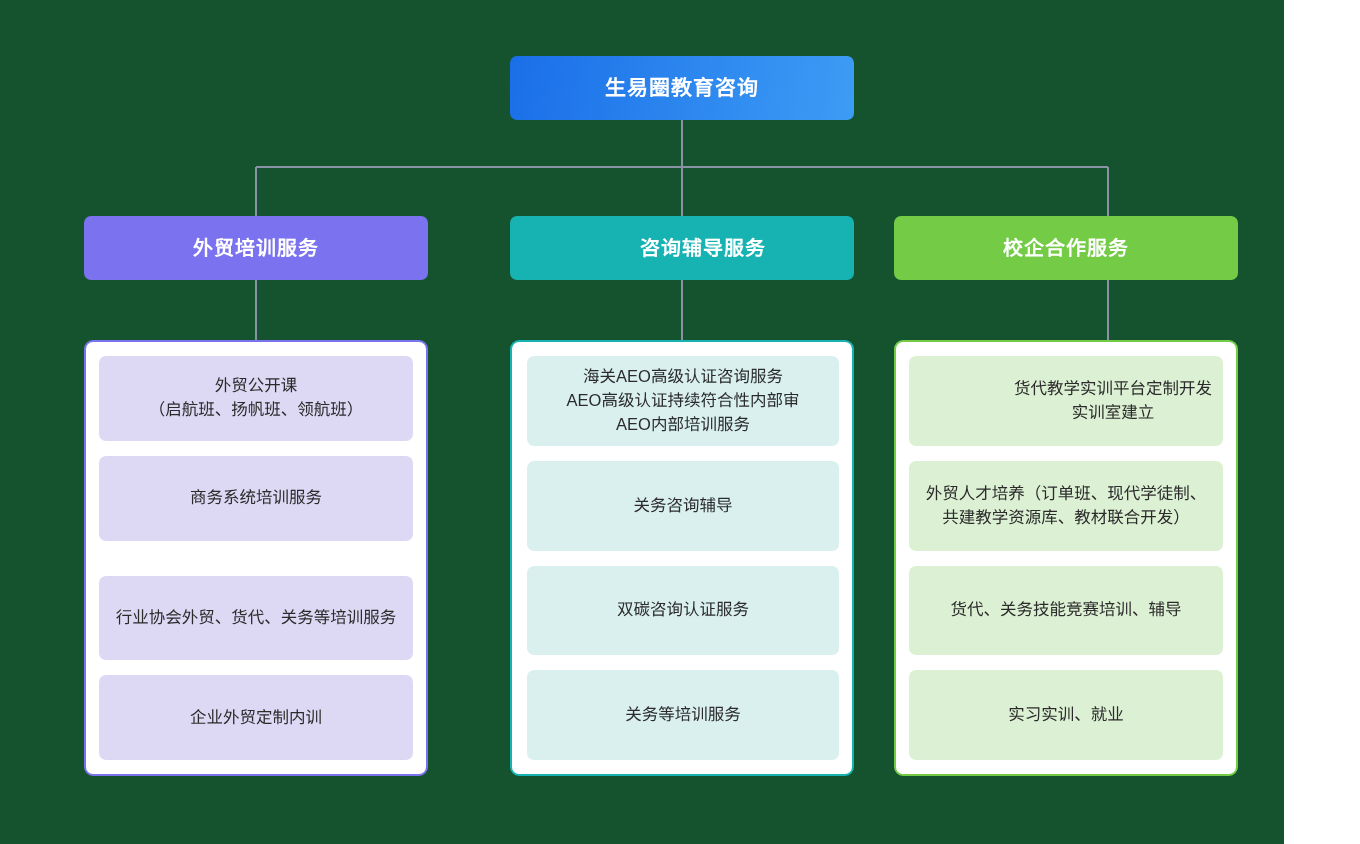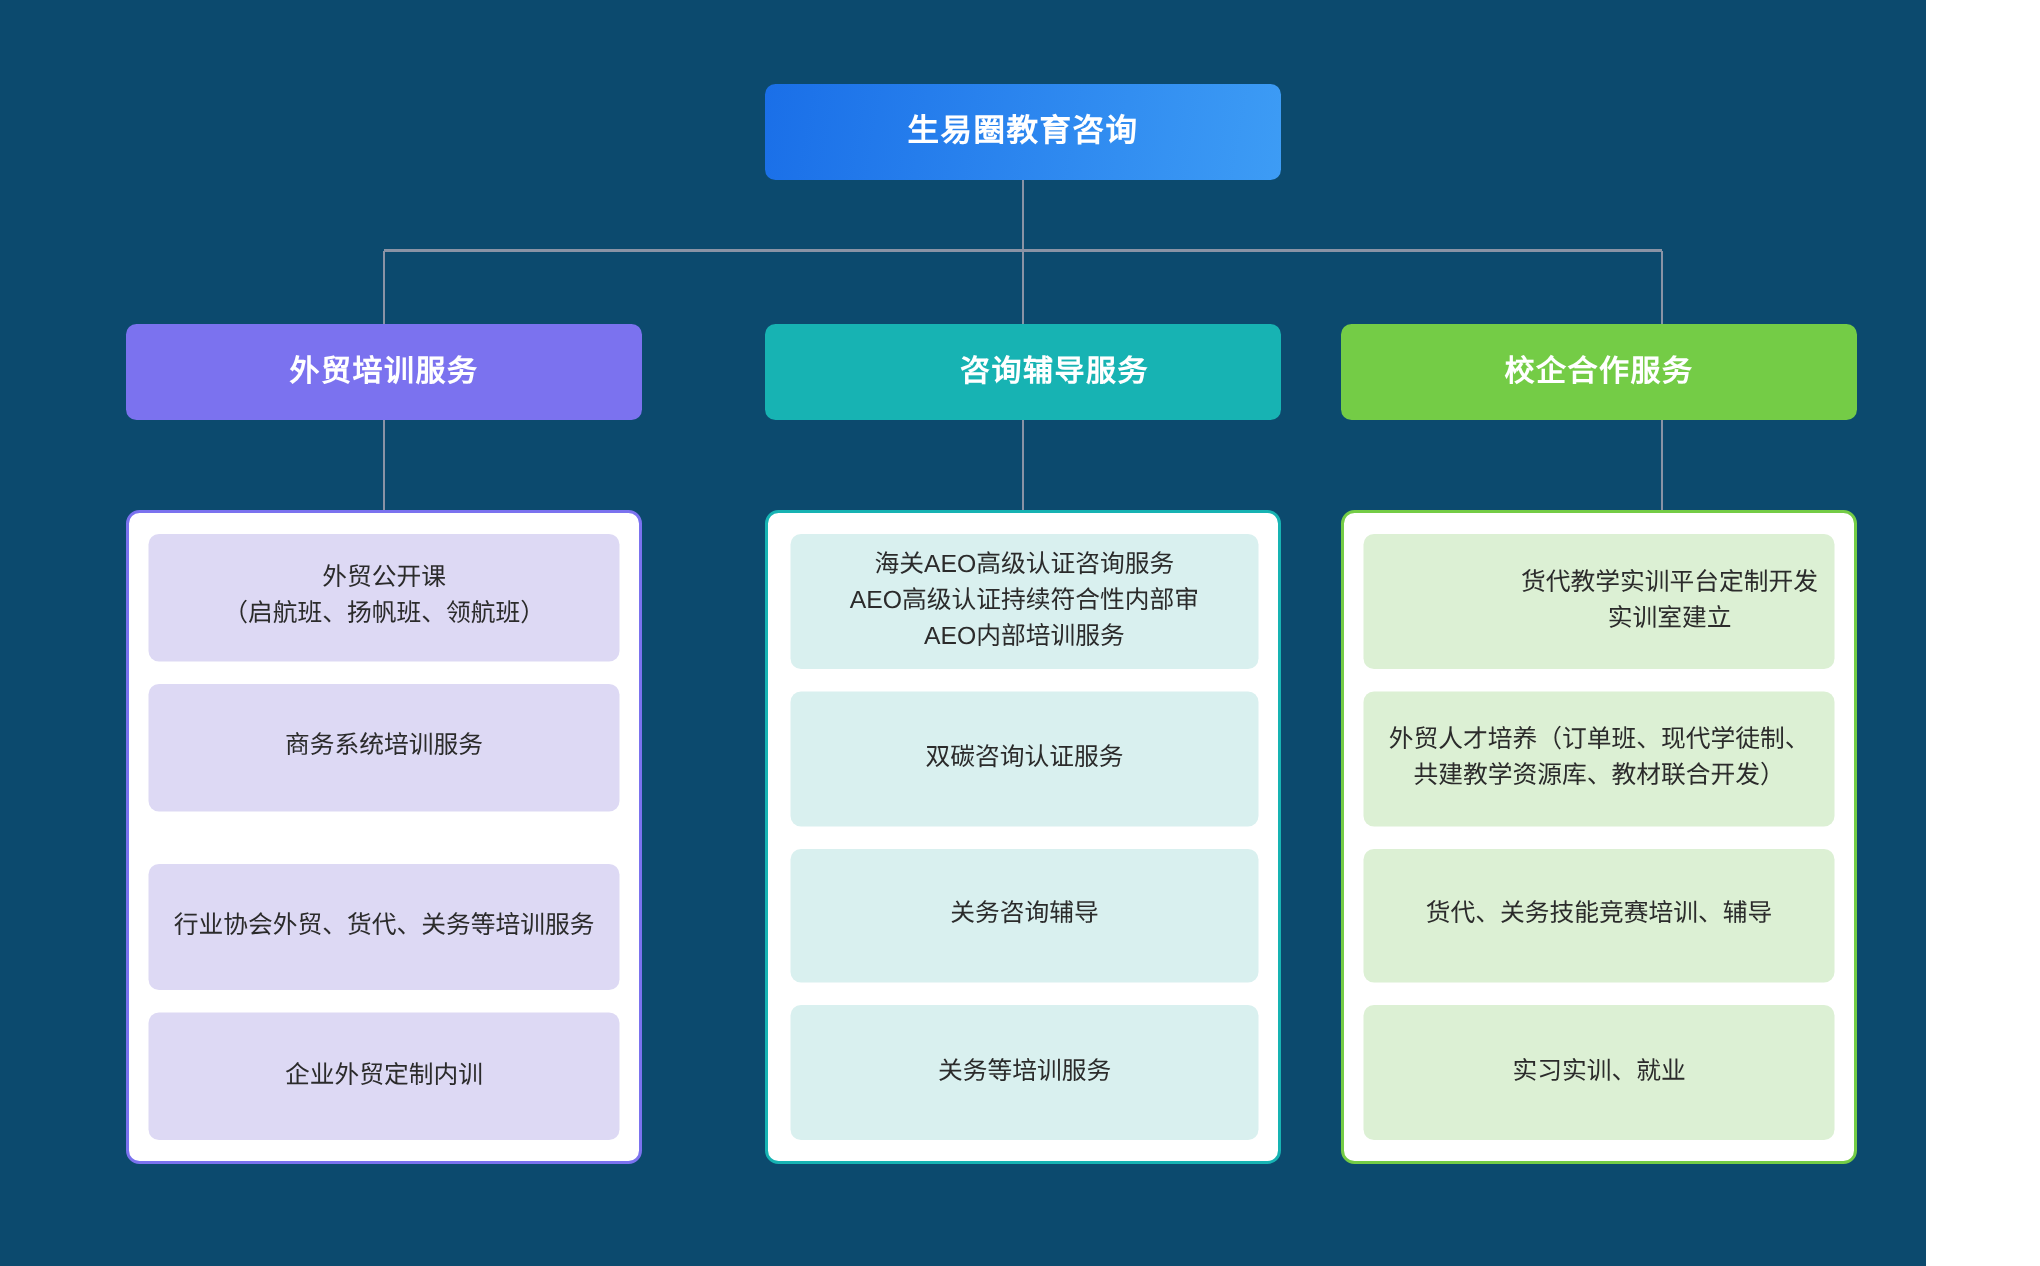--- a/index.html
+++ b/index.html
@@ -13,21 +13,21 @@
     height: 844px;
     overflow: hidden;
     font-family: "Liberation Sans", "DejaVu Sans", sans-serif;
     -webkit-font-smoothing: antialiased;
   }
 
   #chart-canvas {
     position: relative;
     width: 1284px;
     height: 844px;
-    background: #0c4a6e;
+    background: #14532d;
   }
 
   
   #connectors {
     position: absolute;
     left: 0;
     top: 0;
     width: 1360px;
     height: 844px;
     pointer-events: none;
@@ -184,24 +184,24 @@
     <div class="branch-header" id="header-1" style="background: rgb(23, 179, 179); padding-left: 42px;">
       <span class="node-label">咨询辅导服务</span>
     </div>
     <div class="branch-panel" style="border-color: rgb(23, 179, 179);">
       <div class="leaf-item" style="background: rgb(217, 240, 239);">
         <span class="leaf-text">海关AEO高级认证咨询服务
 AEO高级认证持续符合性内部审
 AEO内部培训服务</span>
       </div>
       <div class="leaf-item" style="background: rgb(217, 240, 239);">
+        <span class="leaf-text">关务咨询辅导</span>
+      </div>
+      <div class="leaf-item" style="background: rgb(217, 240, 239);">
         <span class="leaf-text">双碳咨询认证服务</span>
-      </div>
-      <div class="leaf-item" style="background: rgb(217, 240, 239);">
-        <span class="leaf-text">关务咨询辅导</span>
       </div>
       <div class="leaf-item" style="background: rgb(217, 240, 239);">
         <span class="leaf-text">关务等培训服务</span>
       </div>
     </div>
   </div>
 
   <div class="branch branch-green">
     <div class="branch-header" id="header-2" style="background: rgb(116, 204, 70);">
       <span class="node-label">校企合作服务</span>

